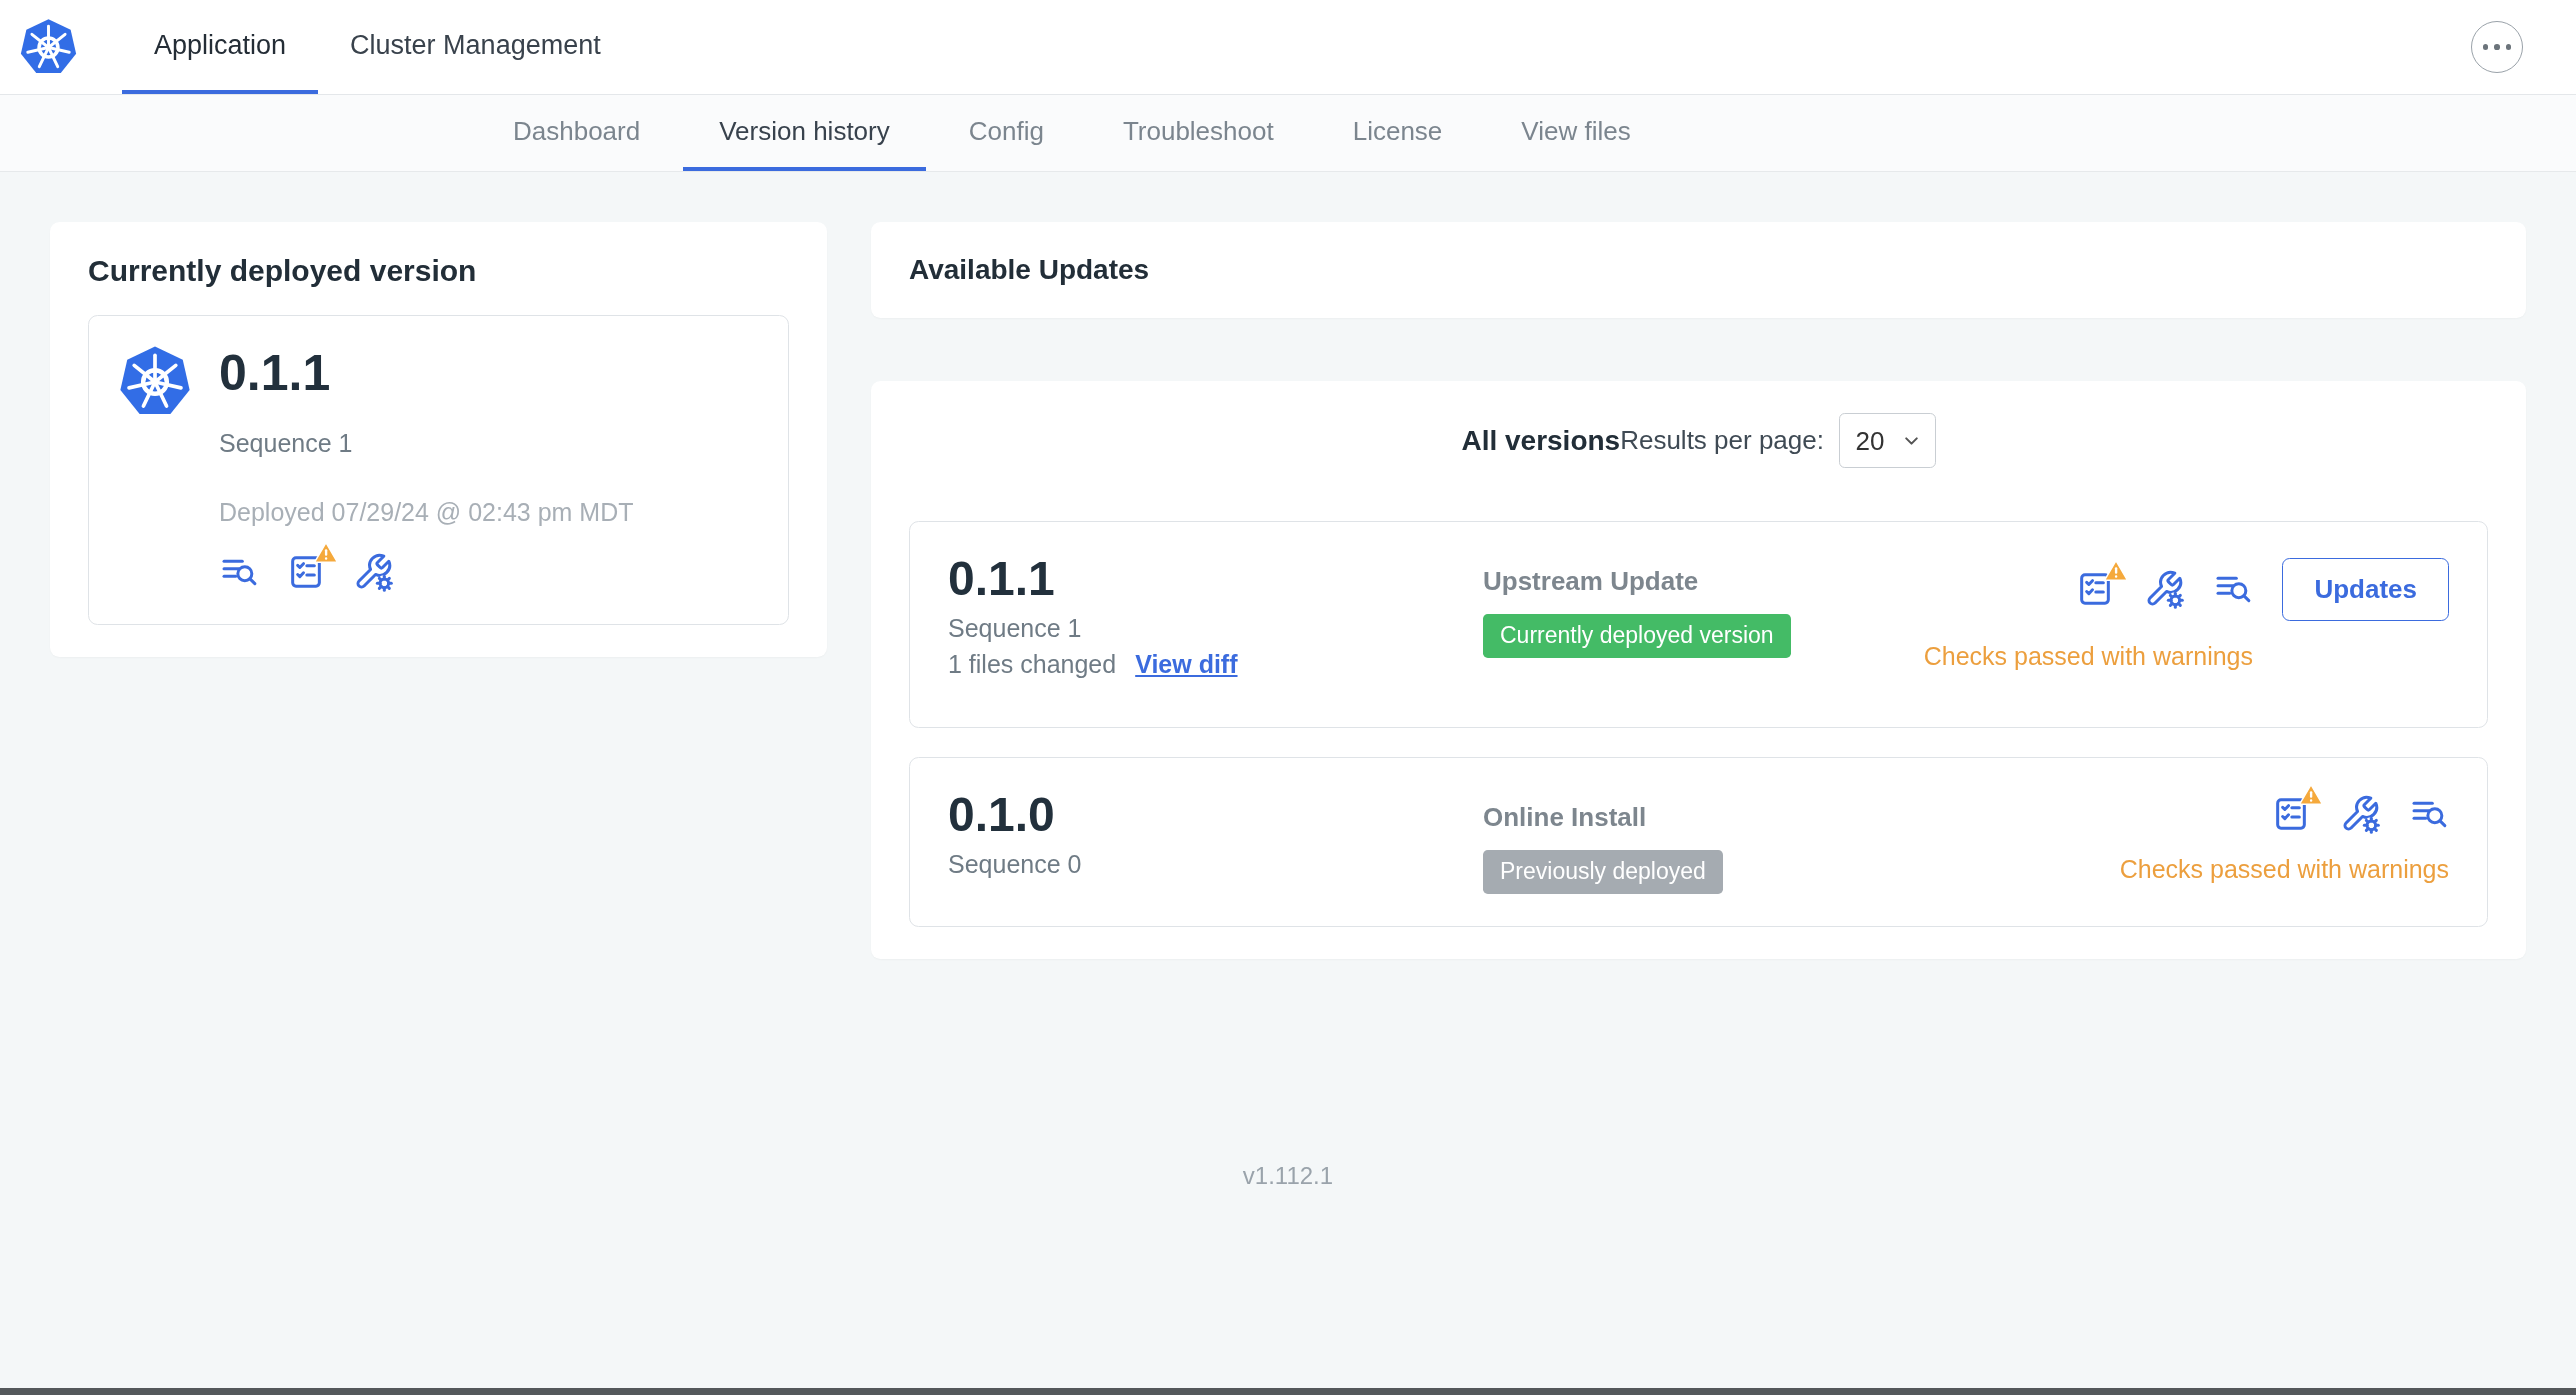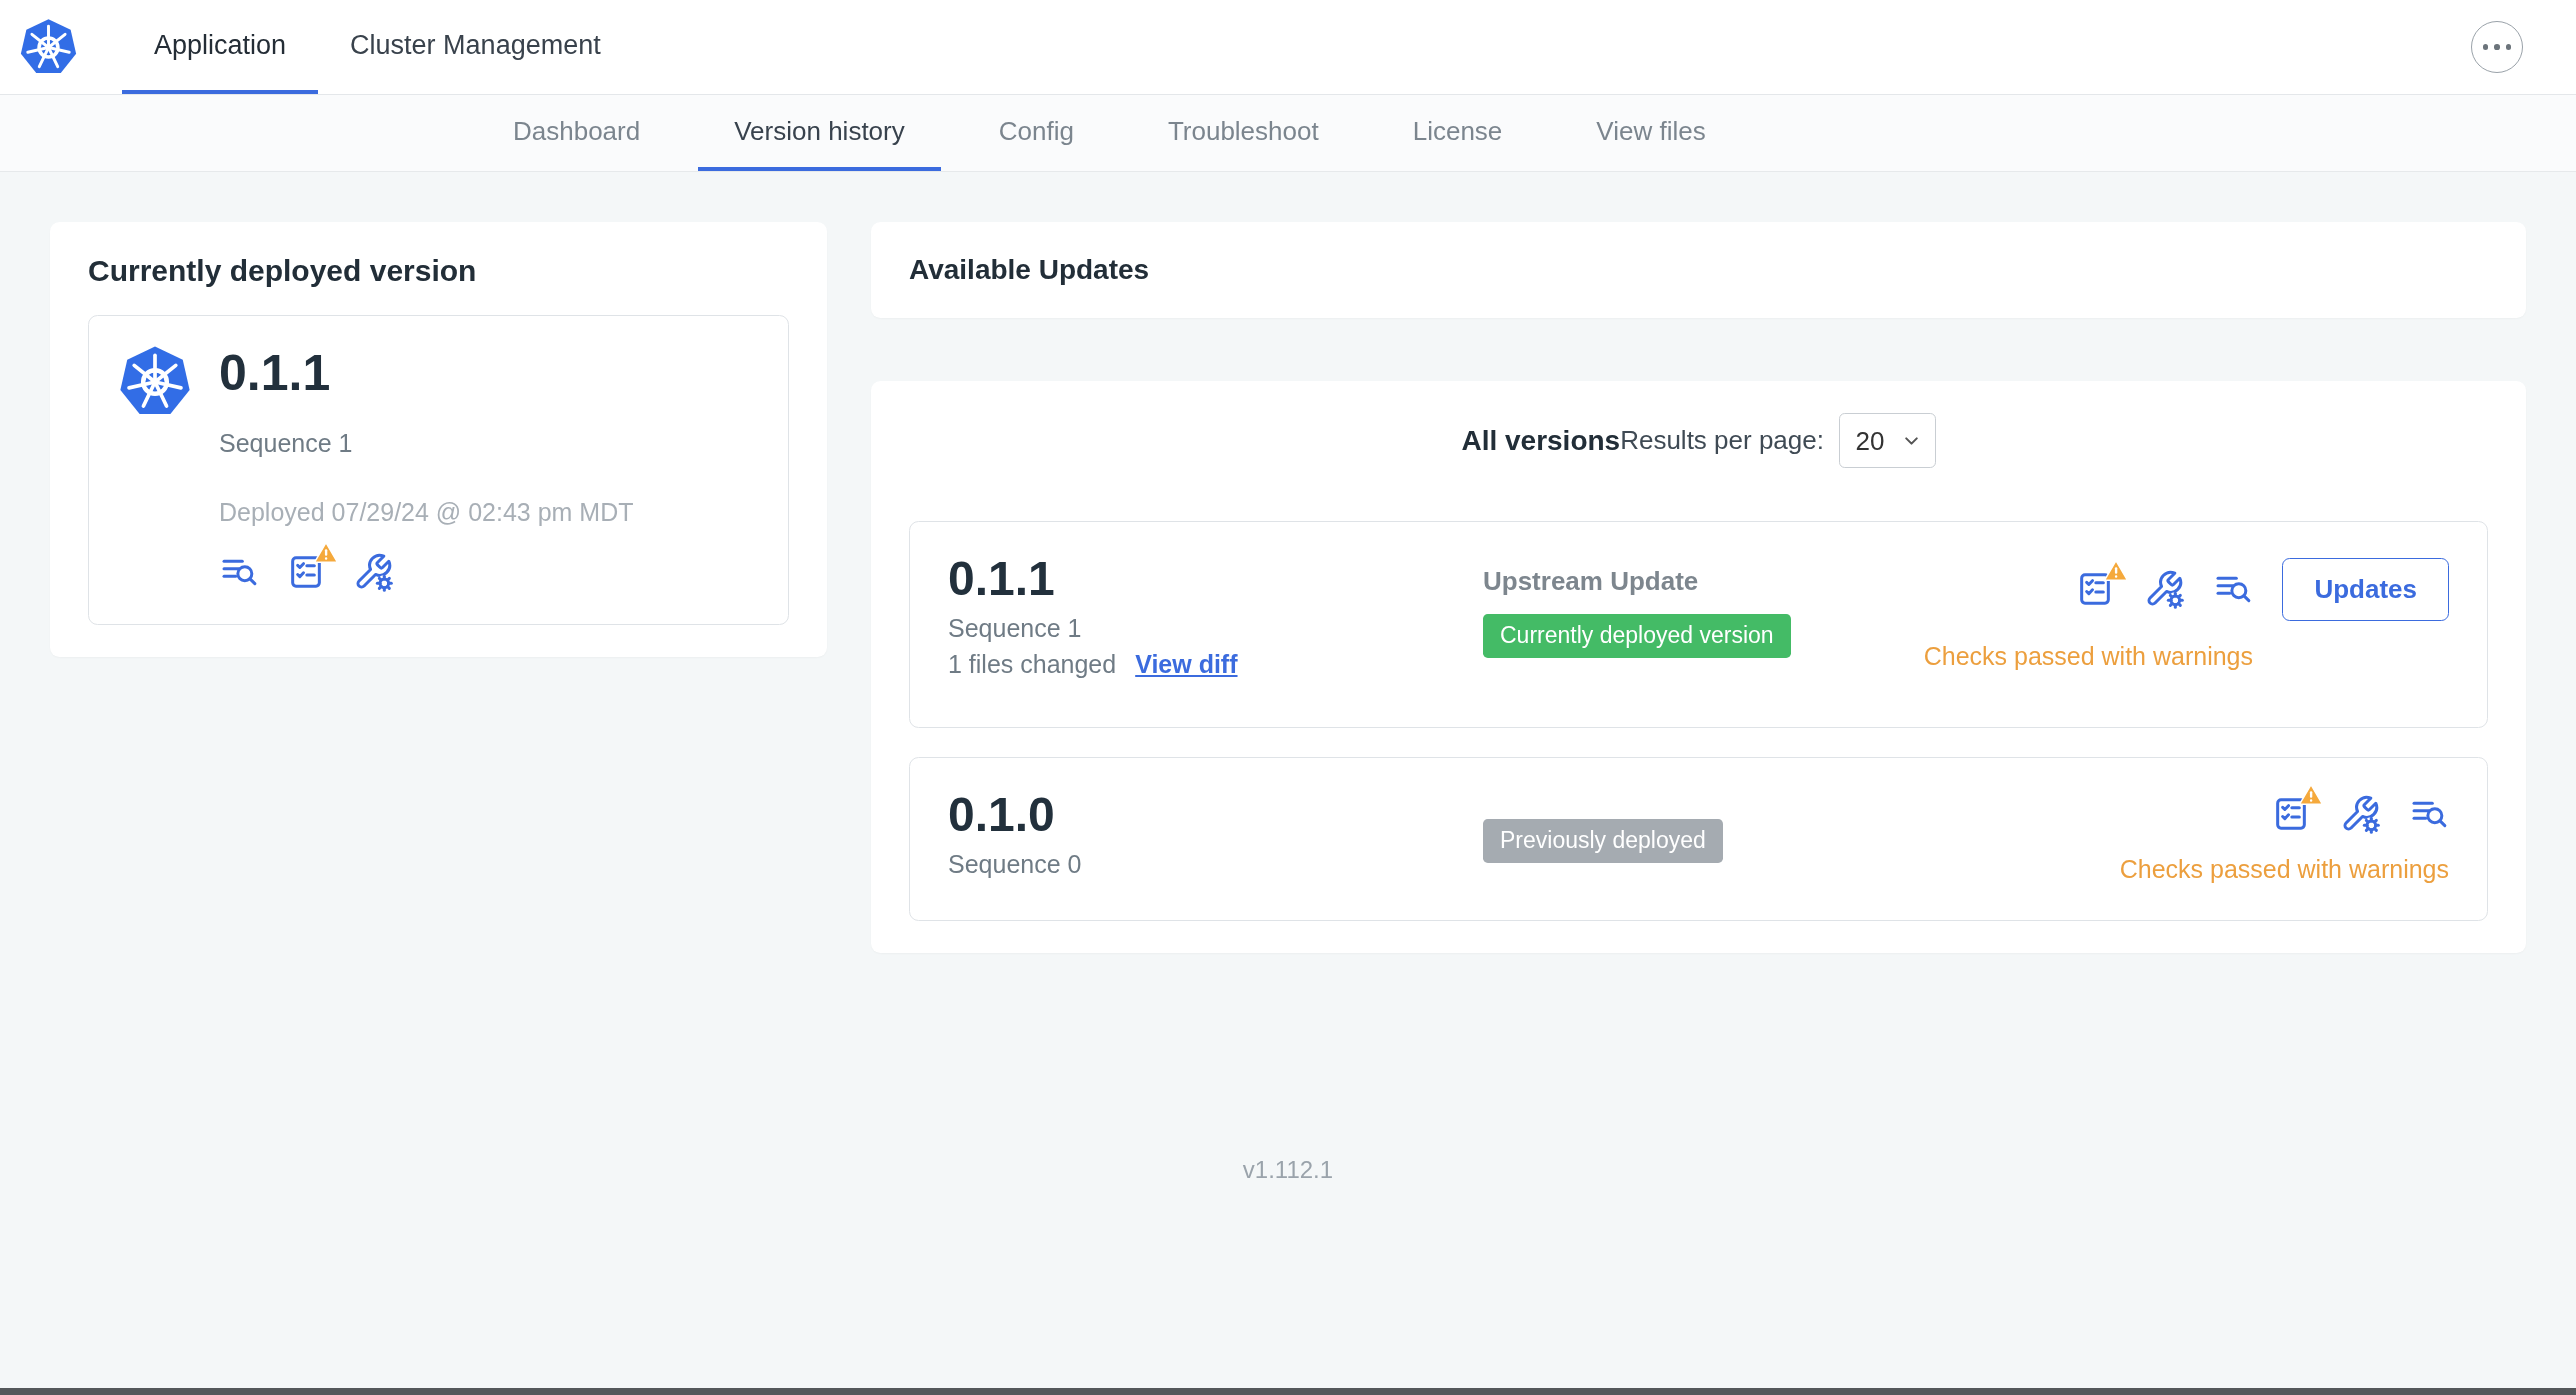--- a/index.html
+++ b/index.html
@@ -33,21 +33,21 @@
   .header-tab.active{border-bottom-color:var(--accent-blue);font-weight:500;color:#242d36;}
   .header-spacer{flex:1;}
   .overflow-btn{
     align-self:center;width:52px;height:52px;border:1.9px solid #9aa2a9;border-radius:50%;
     display:flex;align-items:center;justify-content:center;gap:5.7px;background:#fff;cursor:pointer;
   }
   .overflow-btn i{width:5.7px;height:5.7px;border-radius:50%;background:#6c747b;display:block;}
   
   .subnav{
     height:77px;background:#fafbfc;border-bottom:1px solid #e6e9eb;
-    display:flex;align-items:stretch;padding-left:477px;gap:22px;text-align:right;
+    display:flex;align-items:stretch;padding-left:477px;gap:7px;text-align:right;
   }
   .subnav-tab{
     display:flex;align-items:center;padding:0 36px;font-size:26px;color:#7b858e;
     border-bottom:4.8px solid transparent;cursor:pointer;
   }
   .subnav-tab.active{color:#38424d;font-weight:500;border-bottom-color:var(--accent-blue);}
   
   .content{display:flex;align-items:flex-start;gap:44px;padding:50px;}
   .panel{background:#fff;border-radius:9.5px;padding:32px 38px;box-shadow:0 1px 1.9px rgba(0,0,0,.03);}
   .panel-title{font-size:30px;font-weight:700;color:#222e38;}
@@ -321,20 +321,21 @@
           <div class="vr-status offset">Checks passed with warnings</div>
         </div>
       </div>
 
       <div class="card version-row second">
         <div class="vr-left">
           <div class="vr-version">0.1.0</div>
           <div class="vr-seq">Sequence 0</div>
         </div>
         <div class="vr-mid">
+          <div class="vr-source">Online Install</div>
           <span class="badge gray">Previously deployed</span>
         </div>
         <div class="vr-right">
           <div class="vr-actions">
             <span class="icon-badge-wrap">
               <span class="icon">
                 <svg viewBox="0 0 24 24" fill="none" stroke="#3b6bde" stroke-width="1.8" stroke-linecap="round" stroke-linejoin="round">
                   <rect x="4" y="3.5" width="16" height="17" rx="2"></rect>
                   <polyline points="7 8 8.3 9.3 10.5 7"></polyline>
                     <line x1="12.5" y1="8.3" x2="17" y2="8.3"></line>

